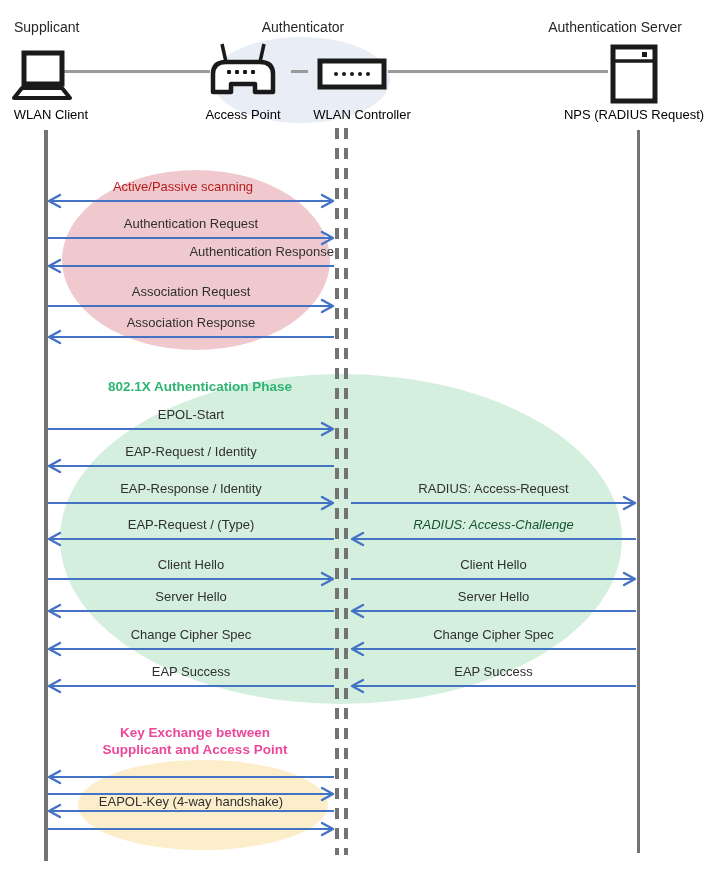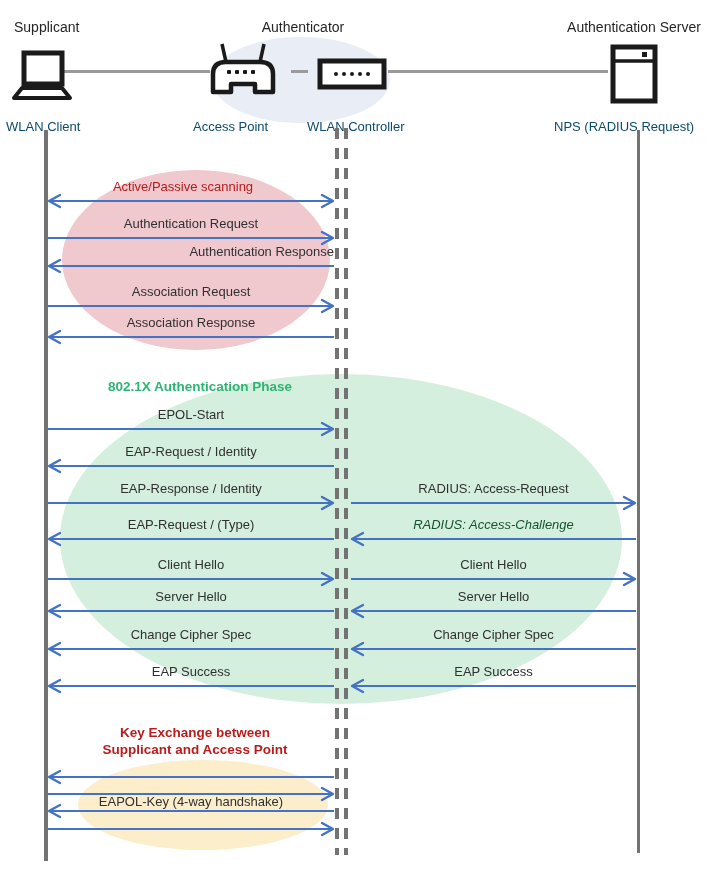--- a/index.html
+++ b/index.html
@@ -3,37 +3,37 @@
 <meta charset="utf-8">
 <style>
   html,body { margin:0; padding:0; background:#fff; }
   .canvas {
     position:relative; width:713px; height:875px; background:#ffffff;
     font-family:"Liberation Sans", sans-serif; color:#262626; overflow:hidden;
   }
   .role { position:absolute; top:19px; font-size:14px; color:#262626; }
   #role-supplicant { left:14px; }
   #role-authenticator { left:233px; width:140px; text-align:center; }
-  #role-auth-server { left:554px; width:160px; text-align:center; }
+  #role-auth-server { left:522px; width:160px; text-align:right; }
 
   .hdr-ellipse { position:absolute; left:212px; top:37px; width:178px; height:86px;
     border-radius:50%; background:#e9edf6; }
 
   .conn { position:absolute; top:70px; height:3px; background:#9a9a9a; }
   #conn-1 { left:62px;  width:148px; }
   #conn-2 { left:291px; width:17px; }
   #conn-3 { left:388px; width:220px; }
 
   .icon { position:absolute; }
   #icon-laptop { left:10px;  top:50px; }
   #icon-ap     { left:206px; top:40px; }
   #icon-ctrl   { left:317px; top:58px; }
   #icon-server { left:609px; top:44px; }
 
-  .node-label { position:absolute; top:107px; font-size:13px; color:#0c4a6e;margin-top:12px; }
+  .node-label { position:absolute; top:107px; font-size:13px; text-align:center; color:#000000; }
   #nl-0 { left:6px;   width:90px; }
   #nl-1 { left:193px; width:100px; }
   #nl-2 { left:307px; width:110px; }
   #nl-3 { left:554px; width:160px; }
 
   .ellipse { position:absolute; border-radius:50%; }
   #ellipse-0 { left:62px; top:170px; width:268px; height:180px; }
   #ellipse-1 { left:60px; top:374px; width:562px; height:330px; }
   #ellipse-2 { left:78px; top:760px; width:250px; height:90px; }
 
@@ -108,21 +108,21 @@
   <div class="ellipse" id="ellipse-0" style="background: rgb(240, 201, 206);"></div>
   <div class="ellipse" id="ellipse-1" style="background: rgb(213, 239, 223);"></div>
   <div class="ellipse" id="ellipse-2" style="background: rgb(253, 238, 203);"></div>
 
   <div class="lifeline" id="lifeline-left"></div>
   <div class="lifeline-dashed" id="lifeline-dash-1"></div>
   <div class="lifeline-dashed" id="lifeline-dash-2"></div>
   <div class="lifeline" id="lifeline-right"></div>
 
   <div class="phase-title" id="ptitle-1" style="color: rgb(46, 181, 115);">802.1X Authentication Phase</div>
-  <div class="phase-title" id="ptitle-2" style="color: #b91c1c;">Key Exchange between
+  <div class="phase-title" id="ptitle-2" style="color: #ec4899;">Key Exchange between
 Supplicant and Access Point</div>
 
   <div id="messages">
       <svg class="msg-arrow" width="286" height="16" style="left: 48px; top: 193px;">
         <line x1="3" x2="283" y1="8" y2="8" stroke="#4472c4" stroke-width="2"></line>
         <path d="M274 2 L285 8 L274 14" stroke="#4472c4" stroke-width="2.4" fill="none" stroke-linecap="round" stroke-linejoin="round"></path>
         <path d="M12 2 L1 8 L12 14" stroke="#4472c4" stroke-width="2.4" fill="none" stroke-linecap="round" stroke-linejoin="round"></path>
       </svg>
       <div class="msg-label" style="left: 40px; width: 286px; color: #b91c1c; top: 179px;">Active/Passive scanning</div>
       <svg class="msg-arrow" width="286" height="16" style="left: 48px; top: 230px;">

